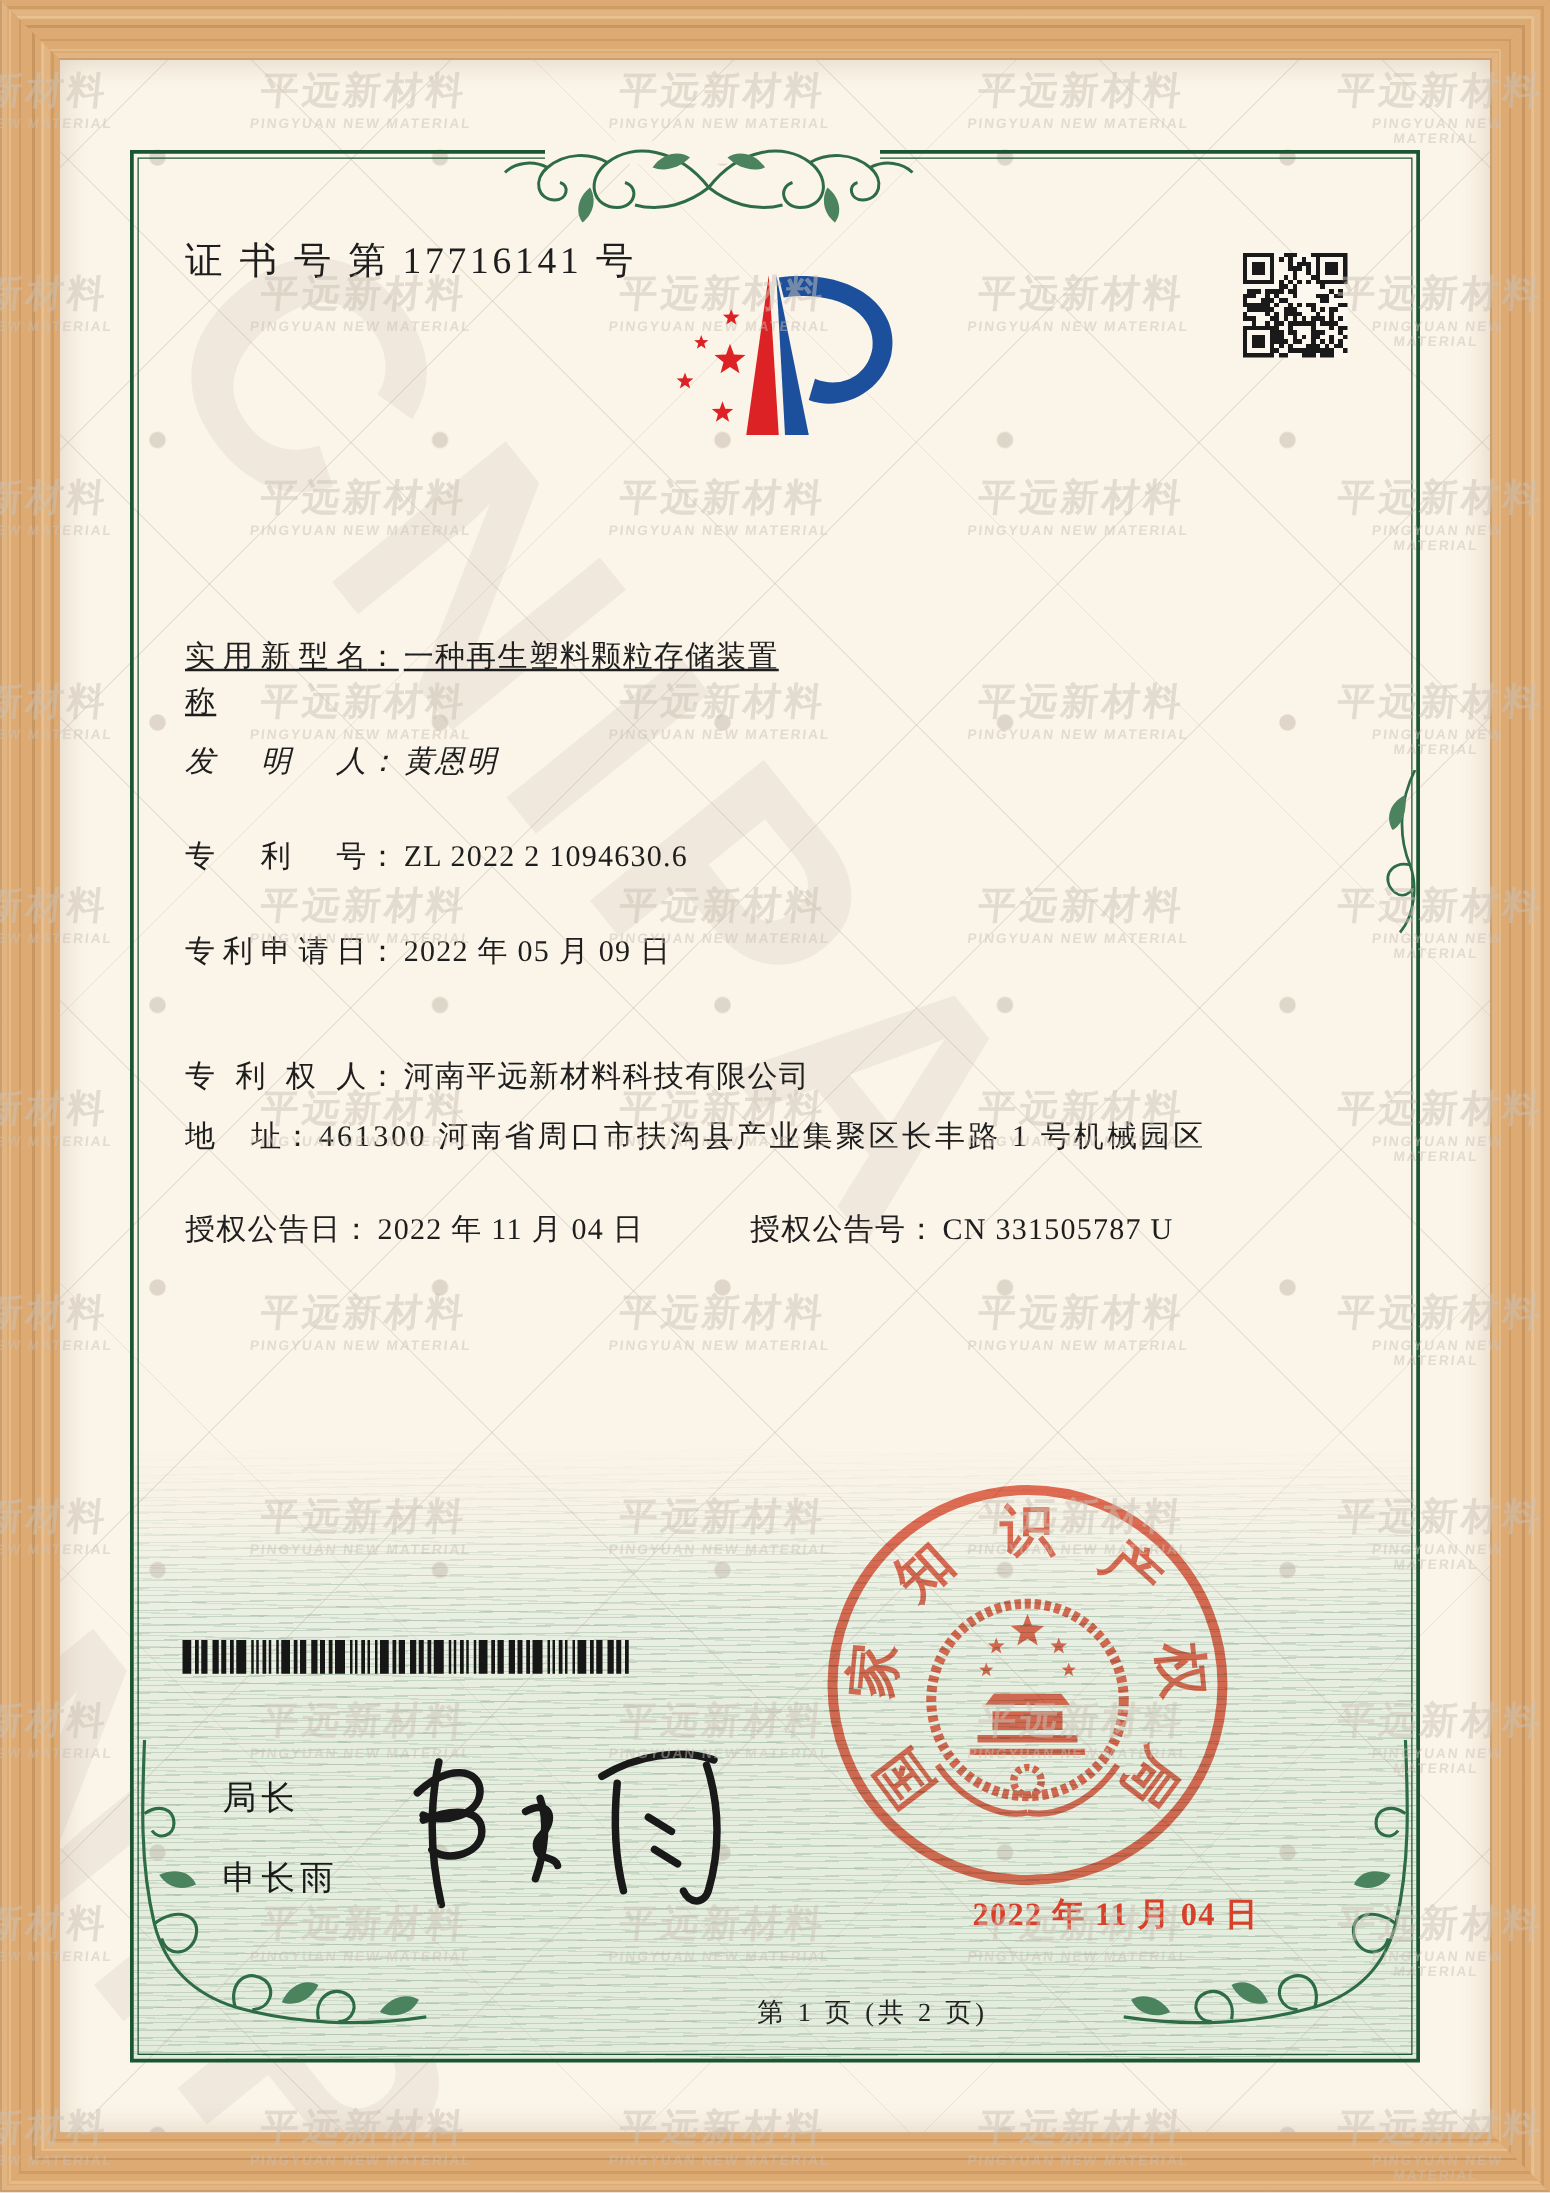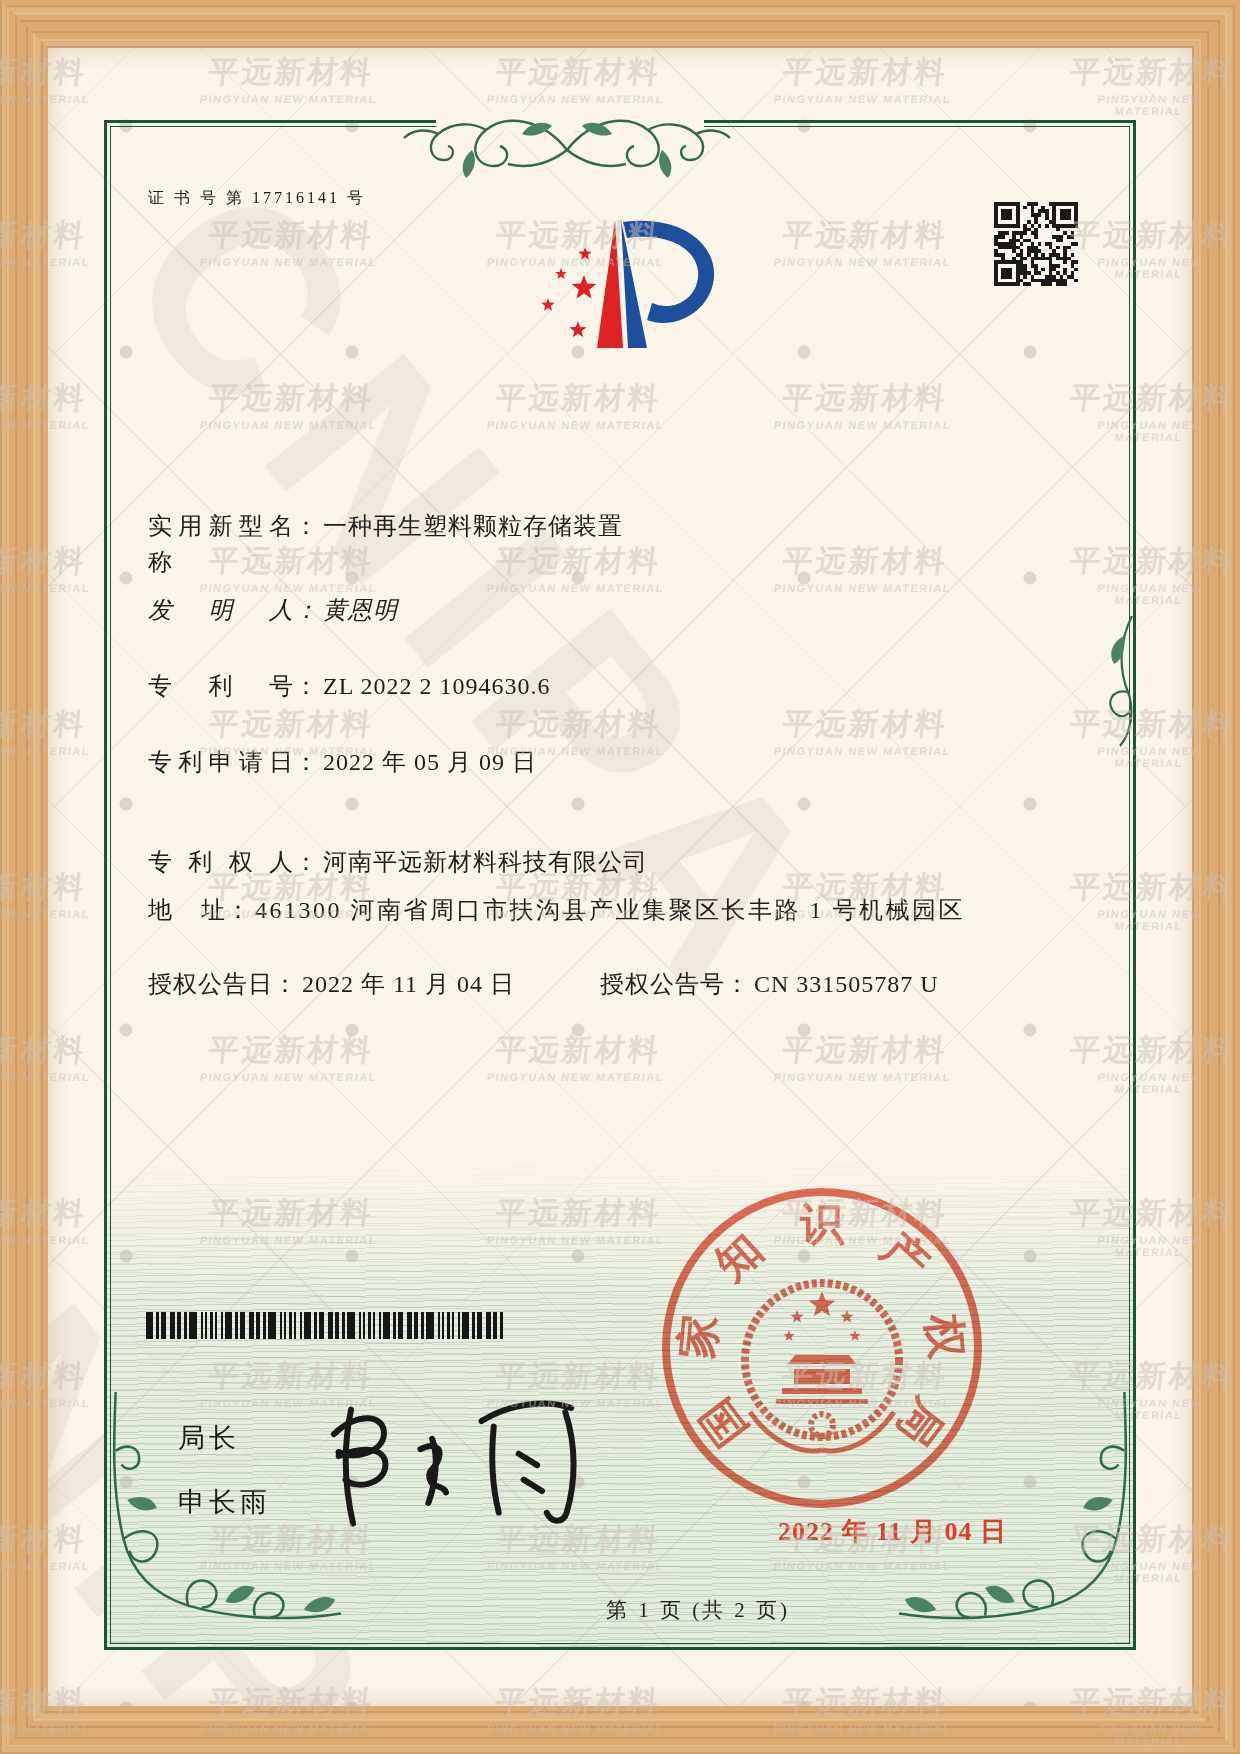--- a/index.html
+++ b/index.html
@@ -52,36 +52,36 @@
            border:3px solid #1b5633;box-sizing:border-box;}
   .gborder::before{content:"";position:absolute;inset:3px;border:1.5px solid #1b5633;}
   .plug{position:absolute;left:436px;top:113px;width:268px;height:18px;background:#fbf4e8;z-index:3;}
   .flourish{position:absolute;z-index:4;}
   .fl-top{left:402px;top:100px;width:330px;height:92px;}
   .fl-bl{left:98px;top:1392px;width:245px;height:245px;}
   .fl-br{left:897px;top:1392px;width:245px;height:245px;transform:scaleX(-1);}
   .fl-rm{left:1084px;top:616px;width:54px;height:150px;}
 
   
-  .cert-no{position:absolute;left:148px;top:188px;z-index:5;font-size:16px;letter-spacing:3px;color:#1e1e1e;}
+  .cert-no{position:absolute;left:148px;top:188px;z-index:5;font-size:30px;letter-spacing:3px;color:#1e1e1e;}
   .logo{position:absolute;left:535px;top:208px;width:190px;height:150px;z-index:5;}
   .qr{position:absolute;left:994px;top:202px;width:84px;height:84px;z-index:5;}
   .qr svg{width:100%;height:100%;shape-rendering:crispEdges;}
   .title{position:absolute;left:0;right:0;top:336px;z-index:5;text-align:center;
          font-size:47px;font-weight:700;letter-spacing:13px;text-indent:13px;color:#141414;}
 
   
   .f-row{position:absolute;left:148px;z-index:5;display:flex;align-items:flex-start;
          font-size:24px;line-height:36px;letter-spacing:1px;color:#1e1e1e;}
   .f-label{display:inline-block;width:146px;text-align:justify;text-align-last:justify;}
   .f-label.addr{width:78px;}
   .f-colon{margin:0 4px 0 0;}
   .f-val{white-space:pre-wrap;}
   .f-val.addrv{max-width:720px;letter-spacing:2.5px;}
-  .row1{top:508px;} .row2{top:592px;font-style:italic;} .row3{top:668px;} .row4{top:744px;}
+  .row1{top:508px;text-decoration:underline;} .row2{top:592px;font-style:italic;} .row3{top:668px;} .row4{top:744px;}
   .row5{top:844px;} .row6{top:892px;} .row7a{top:966px;} 
   .row7b{top:966px;left:600px;}
 
   
   .body-text{position:absolute;left:148px;top:1014px;width:944px;z-index:5;
              font-size:23.5px;line-height:39px;letter-spacing:.5px;color:#1c1c1c;text-align:justify;}
   .body-text p{margin:0;text-indent:48px;}
 
   
   .barcode{position:absolute;left:146px;top:1312px;width:360px;height:27px;z-index:5;

